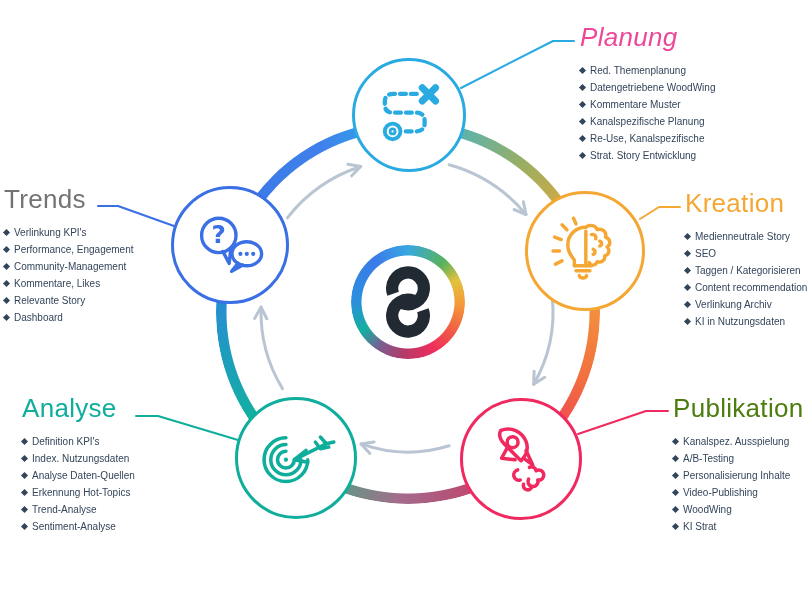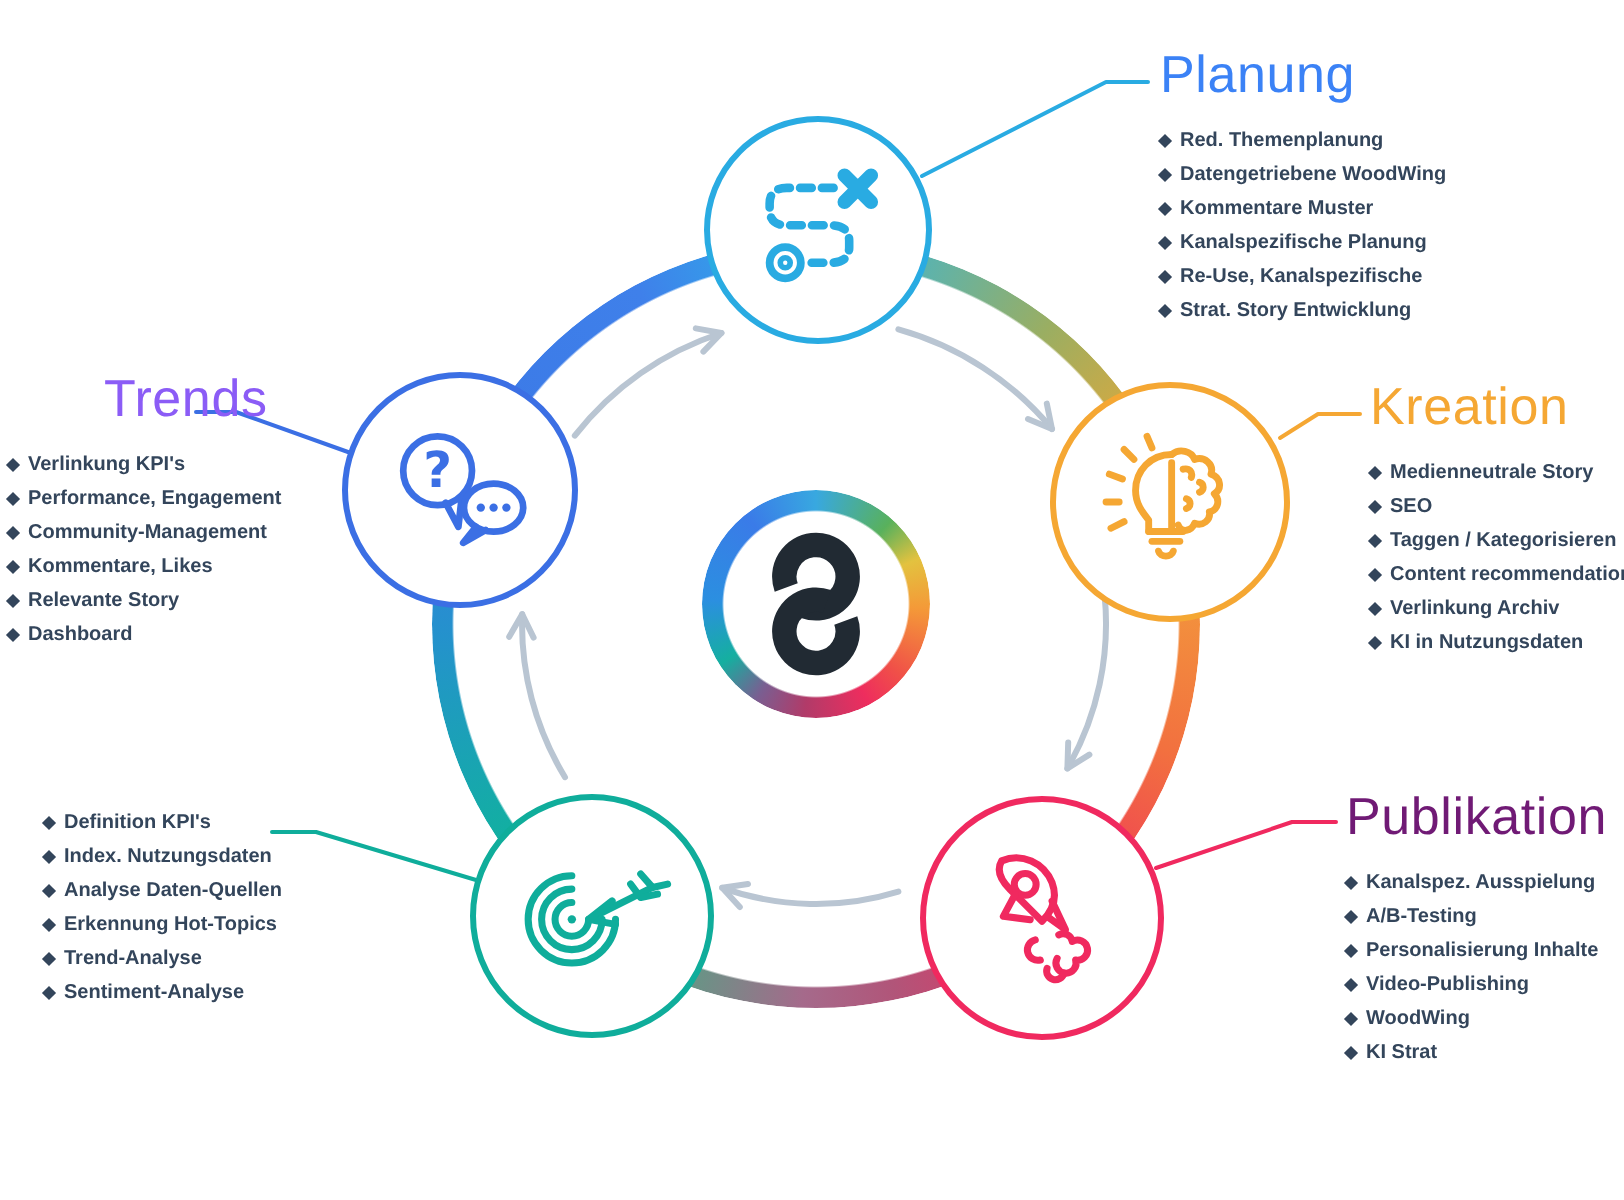--- a/index.html
+++ b/index.html
@@ -34,29 +34,29 @@
     display:flex;align-items:center;justify-content:center;}
   #circle-planung{left:352px;top:58px;width:114px;height:114px;border:3px solid #29ABE2;}
   #circle-kreation{left:525px;top:191px;width:120px;height:120px;border:3px solid #F5A733;}
   #circle-publikation{left:460px;top:398px;width:122px;height:122px;border:3px solid #F0295F;}
   #circle-analyse{left:235px;top:397px;width:122px;height:122px;border:3px solid #0FAD9B;}
   #circle-trends{left:171px;top:186px;width:118px;height:118px;border:3px solid #3B6FE4;}
 
   .stage-label{position:absolute;}
   .stage-label h2{margin:0;font-size:26px;font-weight:400;letter-spacing:0.3px;line-height:30px;}
   .stage-label ul{list-style:none;margin:13px 0 0 0;padding:0;}
-  .stage-label li{display:flex;align-items:center;gap:5px;font-size:10px;font-weight:bold;
+  .stage-label li{display:flex;align-items:center;gap:5px;font-size:10px;font-weight:normal;
     color:#33455B;margin-bottom:6px;white-space:nowrap;}
   .bullet{width:5px;height:5px;background:#33455B;transform:rotate(45deg);flex:none;}
 
-  #label-planung{left:580px;top:22px;}      #label-planung h2{color:#3b82f6;}
+  #label-planung{left:580px;top:22px;}      #label-planung h2{color:#ec4899;font-style:italic;}
   #label-kreation{left:685px;top:188px;}    #label-kreation h2{color:#F5A733;}
-  #label-publikation{left:673px;top:393px;} #label-publikation h2{color:#701a75;}
+  #label-publikation{left:673px;top:393px;} #label-publikation h2{color:#4d7c0f;}
   #label-analyse{left:22px;top:393px;}      #label-analyse h2{color:#0FAD9B;}
-  #label-trends{left:4px;top:184px;}        #label-trends h2{color:#8b5cf6;margin-left:48px;}
+  #label-trends{left:4px;top:184px;}        #label-trends h2{color:#737373;}
 </style>
 </head>
 <body>
 
 <div id="stage">
 
   <div class="big-ring"></div>
 
   <svg class="overlay" width="812" height="600" viewBox="0 0 812 600">
     <g fill="none" stroke="#B9C5D2" stroke-width="3" stroke-linecap="round" stroke-linejoin="round">
@@ -246,20 +246,21 @@
           <span>WoodWing</span>
         </li>
       <li>
           <span class="bullet"></span>
           <span>KI Strat</span>
         </li>
     </ul>
   </div>
 
   <div class="stage-label" id="label-analyse">
+    <h2>Analyse</h2>
     <ul>
       <li>
           <span class="bullet"></span>
           <span>Definition KPI's</span>
         </li>
       <li>
           <span class="bullet"></span>
           <span>Index. Nutzungsdaten</span>
         </li>
       <li>

